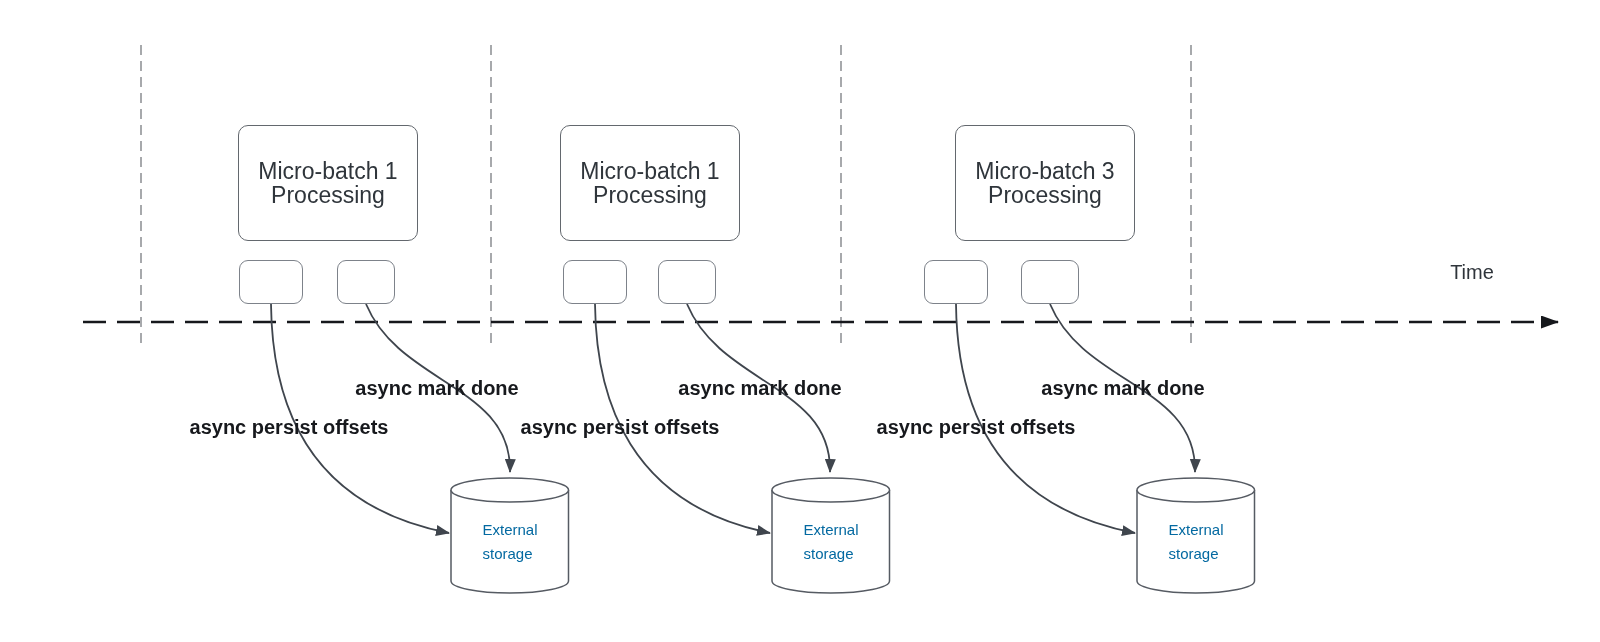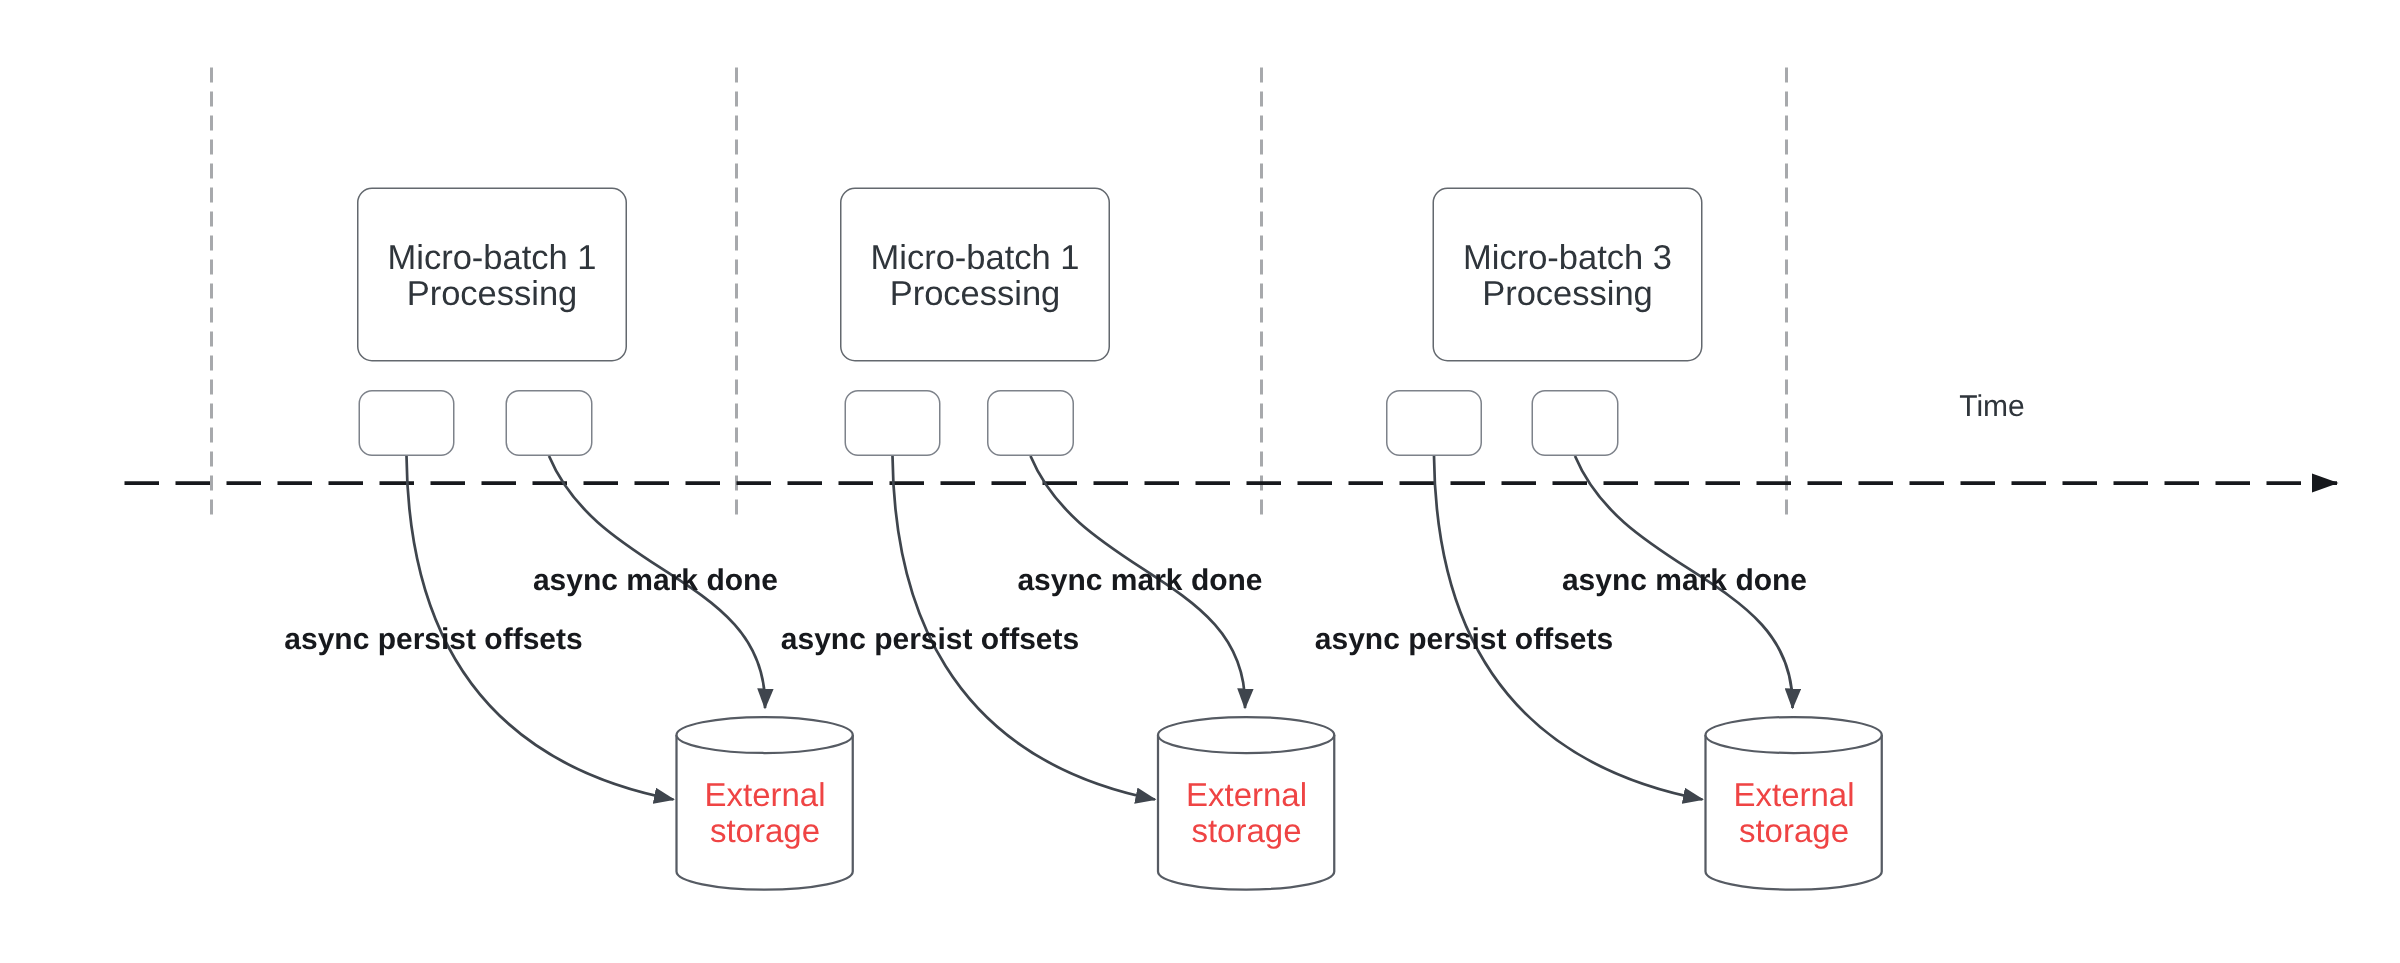--- a/index.html
+++ b/index.html
@@ -45,24 +45,24 @@
     position: absolute;
     transform: translate(-50%, -50%);
     font-size: 20px;
     font-weight: bold;
     color: #17191d;
     white-space: nowrap;
   }
   .cyl-label {
     position: absolute;
     transform: translate(-50%, -50%);
-    font-size: 22px;
+    font-size: 15px;
     line-height: 24px;
-    color: #ef4444;
-    text-align: center;
+    color: #0369a1;
+    text-align: left;
     white-space: pre-line;
   }
   .time-label {
     position: absolute;
     transform: translate(-50%, -50%);
     font-size: 20px;
     color: #2f353b;
     white-space: nowrap;
   }
 </style>
@@ -137,15 +137,15 @@
     <span>Micro-batch 3
 Processing</span>
   </div>
   <div class="smallbox" style="left:924px; top:260px; width:64px;"></div>
   <div class="smallbox" style="left:1021px; top:260px; width:58px;"></div>
   <div class="curve-label" style="left:976px; top:427px;">async persist offsets</div>
   <div class="curve-label" style="left:1123px; top:388px;">async mark done</div>
   <div class="cyl-label" style="left:1196px; top:542px;">External
 storage</div>
 
-  <div class="time-label" style="left:1328px; top:272px;">Time</div>
+  <div class="time-label" style="left:1472px; top:272px;">Time</div>
 
 </div>
 
 </body></html>

